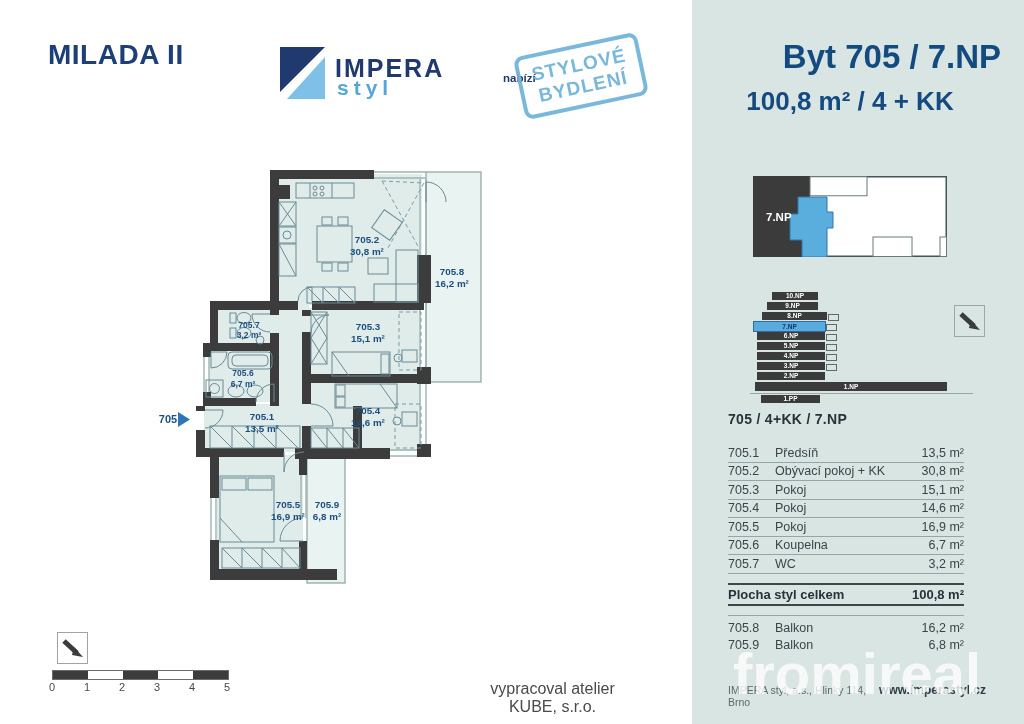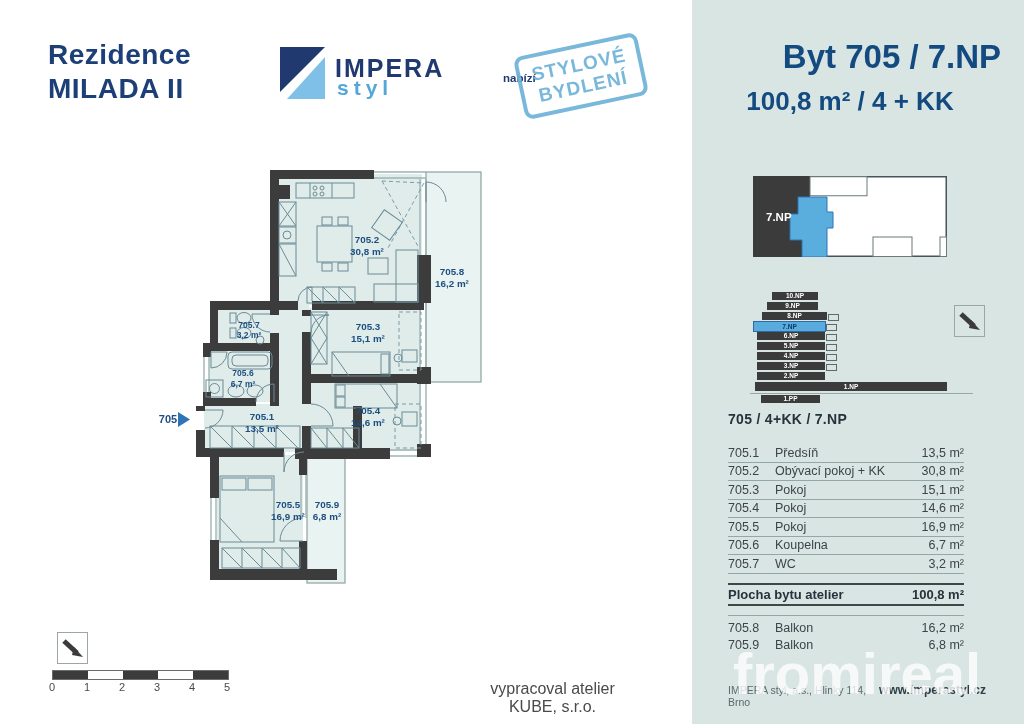--- a/index.html
+++ b/index.html
@@ -54,21 +54,20 @@
   .scaleseg{width:35px;height:8px;}
   .scaleseg.dark{background:#3c3c3c;}
   .scaleseg.light{background:#ffffff;}
   .scalenum{top:681px;width:20px;text-align:center;font-size:11px;color:#4a4a4a;}
   .northbox{width:29px;height:30px;border:1px solid #9aa7a5;background:#fff0;}
 </style>
 </head>
 <body>
 
 <div class="abs project-title">
-  <div>Rezidence</div>
   <div>MILADA II</div>
 </div>
 
 <div class="abs logo-box">
   <svg width="45" height="52" viewBox="0 0 45 52">
     <polygon points="0,0 45,0 0,45" fill="#203a70"></polygon>
     <polygon points="7,52 45,52 45,10" fill="#7fc0e8"></polygon>
   </svg>
 </div>
 <div class="abs logo-wordmark">IMPERA</div>
@@ -383,21 +382,21 @@
   </div>
   <div class="rrow">
     <span class="rid">705.7</span>
     <span class="rname">WC</span>
     <span class="rarea">3,2 m²</span>
   </div>
 </div>
 
 <div class="abs total">
   <div class="trow">
-    <span class="rname">Plocha bytu atelier</span>
+    <span class="rname">Plocha styl celkem</span>
     <span class="rarea">100,8 m²</span>
   </div>
 </div>
 
 <div class="abs btable">
   <div class="brow">
     <span class="rid">705.8</span>
     <span class="rname">Balkon</span>
     <span class="rarea">16,2 m²</span>
   </div>

